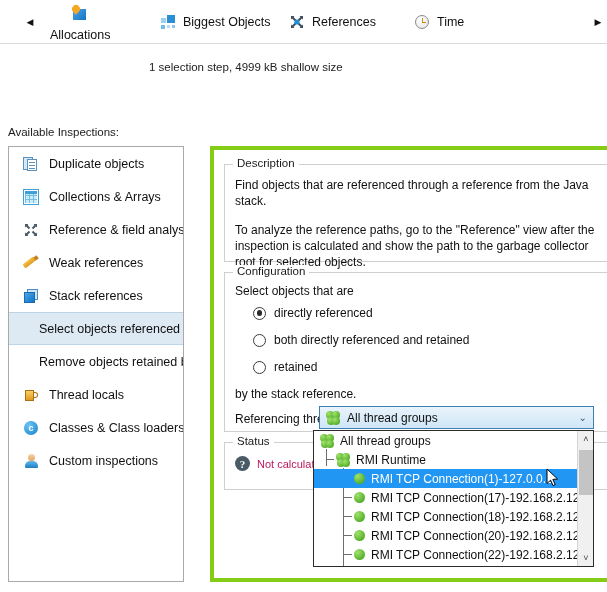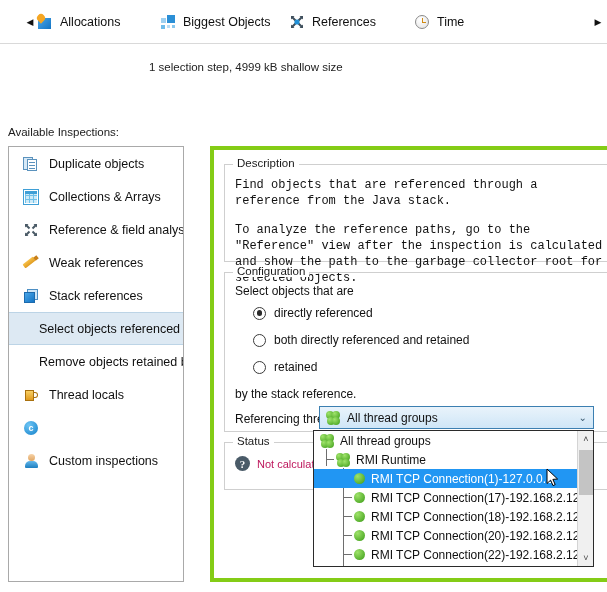--- a/index.html
+++ b/index.html
@@ -81,21 +81,21 @@
     position:absolute;
     border:1px solid #cfcfcf;
   }
   .group > .legend {
     position:absolute; top:-8px; left:8px;
     background:#ffffff; padding:0 4px;
     font-size:11.5px; color:#1a1a1a;
   }
   .desc-group { left:10px; top:14px; width:388px; height:98px; }
   .desc-text { position:absolute; left:10px; top:12px; width:368px;
-               font-size:12px; line-height:16px; color:#111;font-family:Liberation Mono, monospace; }
+               font-size:12px; line-height:16px; color:#111; }
   .desc-text p { margin:0 0 13px 0; }
   .desc-text p:last-child { margin-bottom:0; }
 
   .cfg-group { left:10px; top:122px; width:388px; height:160px; }
   .cfg-lead { position:absolute; left:10px; top:11px; font-size:12px; color:#111; }
   .radio-row {
     position:absolute; left:28px;
     display:flex; align-items:center; gap:8px;
     font-size:12px; color:#111; cursor:default;
   }
@@ -250,21 +250,21 @@
 </style>
 </head>
 <body>
 
 <div id="root">
 
   <div class="tabbar">
 
     <div class="scroll-arrow" style="left:24px;">◀</div>
 
-    <div class="tab" style="left:27px;">
+    <div class="tab" style="left:40px;flex-direction:column;">
       <span class="ico i-alloc">
         <span class="sq"></span>
           <span class="pin"></span>
       </span>
       <span>Allocations</span>
     </div>
 
     <div class="tab" style="left:150px;">
       <span class="ico i-big">
         <i class="b1"></i>
@@ -367,20 +367,21 @@
           <span class="hnd"></span>
       </span>
       <span>Thread locals</span>
     </div>
 
     <div class="insp-item">
       <span class="ico i-class">
         <span class="c"></span>
           <span class="t">c</span>
       </span>
+      <span>Classes &amp; Class loaders</span>
     </div>
 
     <div class="insp-item">
       <span class="ico i-user">
         <span class="head"></span>
           <span class="body"></span>
       </span>
       <span>Custom inspections</span>
     </div>
   </div>

